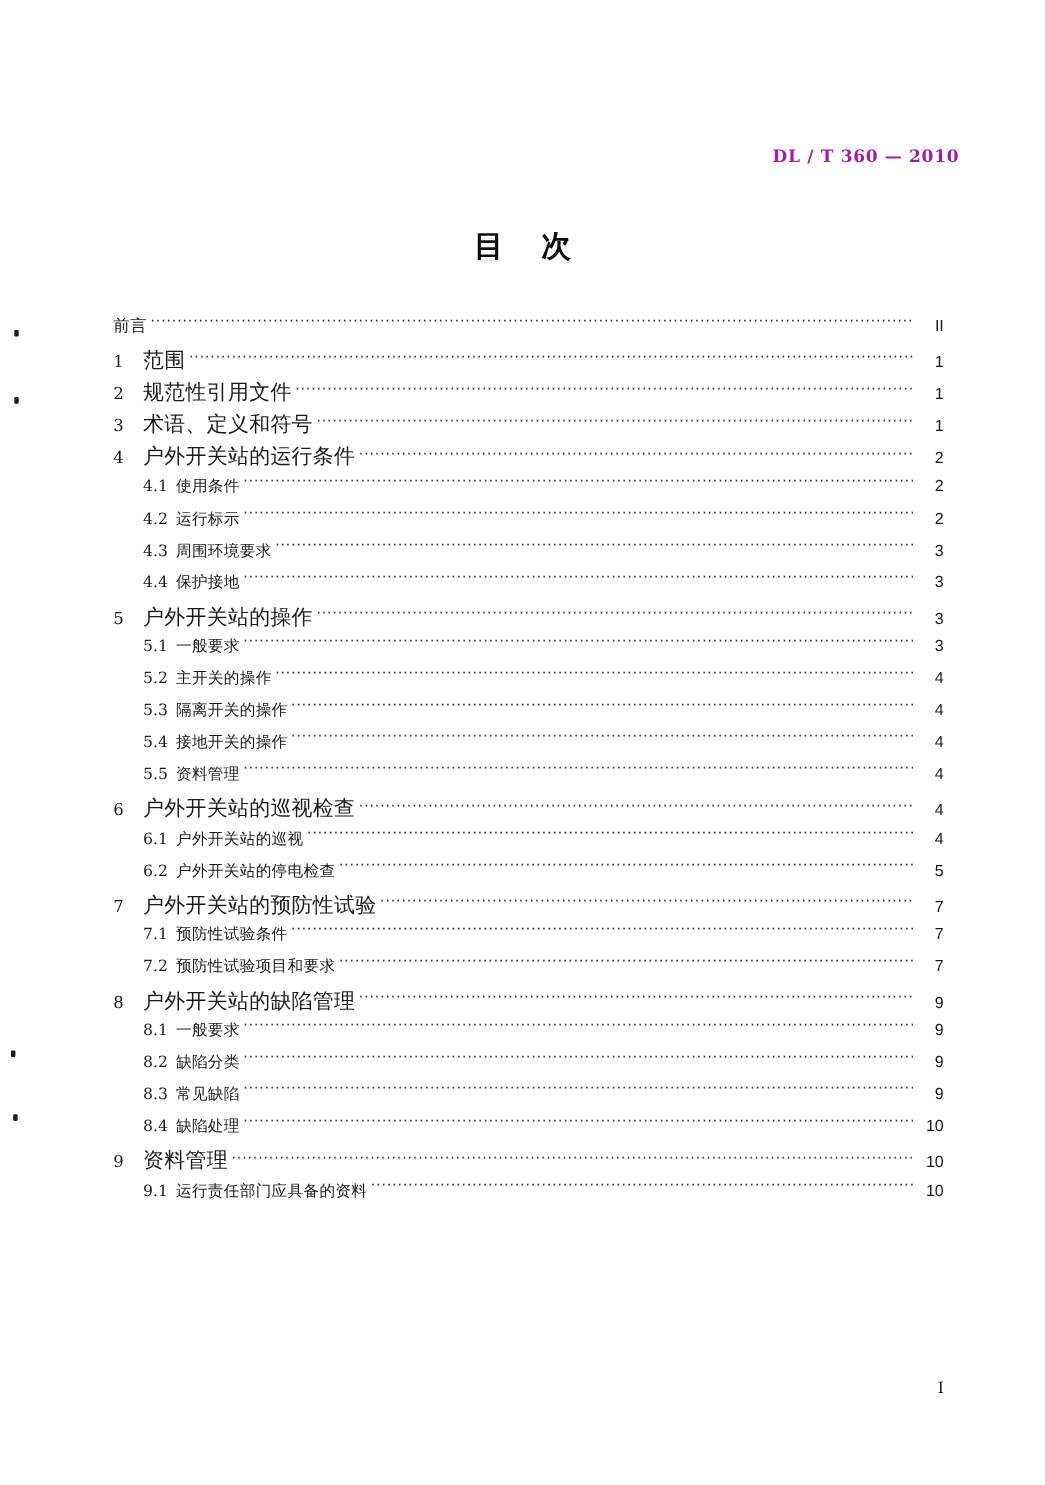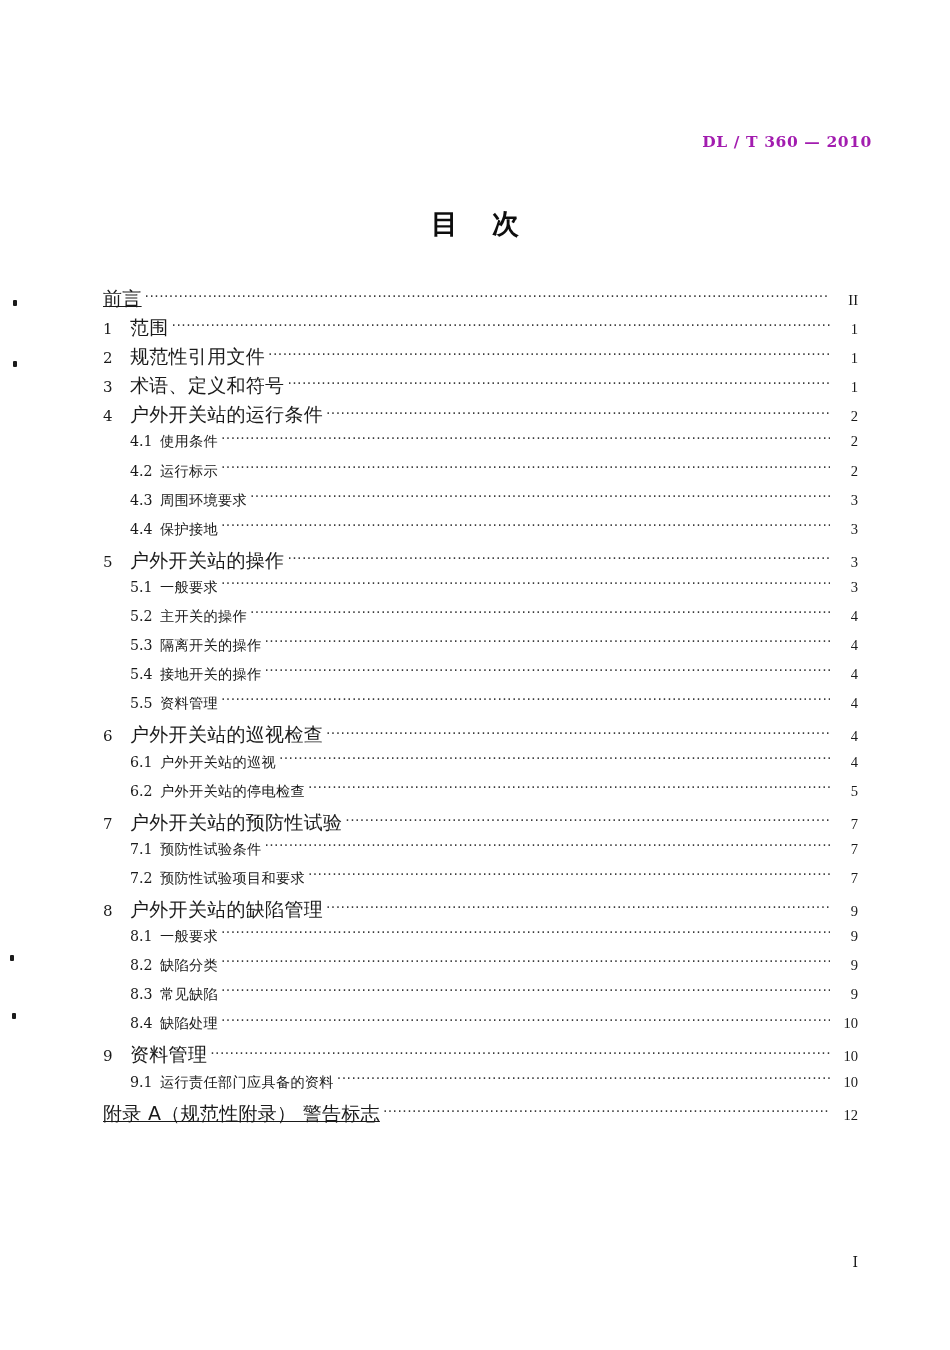--- a/index.html
+++ b/index.html
@@ -86,21 +86,21 @@
     bottom: 0.06em;
     font-family: "DejaVu Sans", "Liberation Sans", sans-serif;
     font-size: 14px;
     letter-spacing: 0.4px;
     color: #3a3a3a;
     white-space: nowrap;
   }
   .toc-row .page {
     flex: 0 0 26px;
     text-align: right;
-    font-family: Liberation Serif, serif;
+    font-family: Liberation Sans, sans-serif;
     font-size: 14.6px;
   }
 
   
   .lvl1 .num {
     width: 27px;
   }
   .lvl1 .label {
     font-size: 19px;
   }
@@ -113,22 +113,21 @@
     font-size: 14.2px;
   }
   .lvl2 .label {
     font-size: 14.2px;
   }
   
   .lvl0 .num {
     width: 0;
   }
   .lvl0 .label {
-    font-size: 19px;
-    text-decoration: underline;
+    font-size: 15px;
   }
 
   
   .page-footer {
     position: absolute;
     top: 1254px;
     right: 92px;
     font-family: "DejaVu Serif", "Liberation Serif", serif;
     font-size: 14px;
     color: #111111;
@@ -314,26 +313,20 @@
       <span class="label">资料管理</span>
       <span class="leader"></span>
       <span class="page">10</span>
     </div>
     <div class="toc-row lvl2">
       <span class="num">9.1</span>
       <span class="label">运行责任部门应具备的资料</span>
       <span class="leader"></span>
       <span class="page">10</span>
     </div>
-    <div class="toc-row lvl0">
-      <span class="num"></span>
-      <span class="label">附录 A（规范性附录） 警告标志</span>
-      <span class="leader"></span>
-      <span class="page">12</span>
-    </div>
   </div>
 
 <div class="page-footer">I</div>
 
 <div class="speck" style="top: 300px; left: 13px;"></div>
 <div class="speck" style="top: 361px; left: 13px;"></div>
 <div class="speck" style="top: 955px; left: 10px;"></div>
 <div class="speck" style="top: 1013px; left: 12px;"></div>
 
 </body></html>

